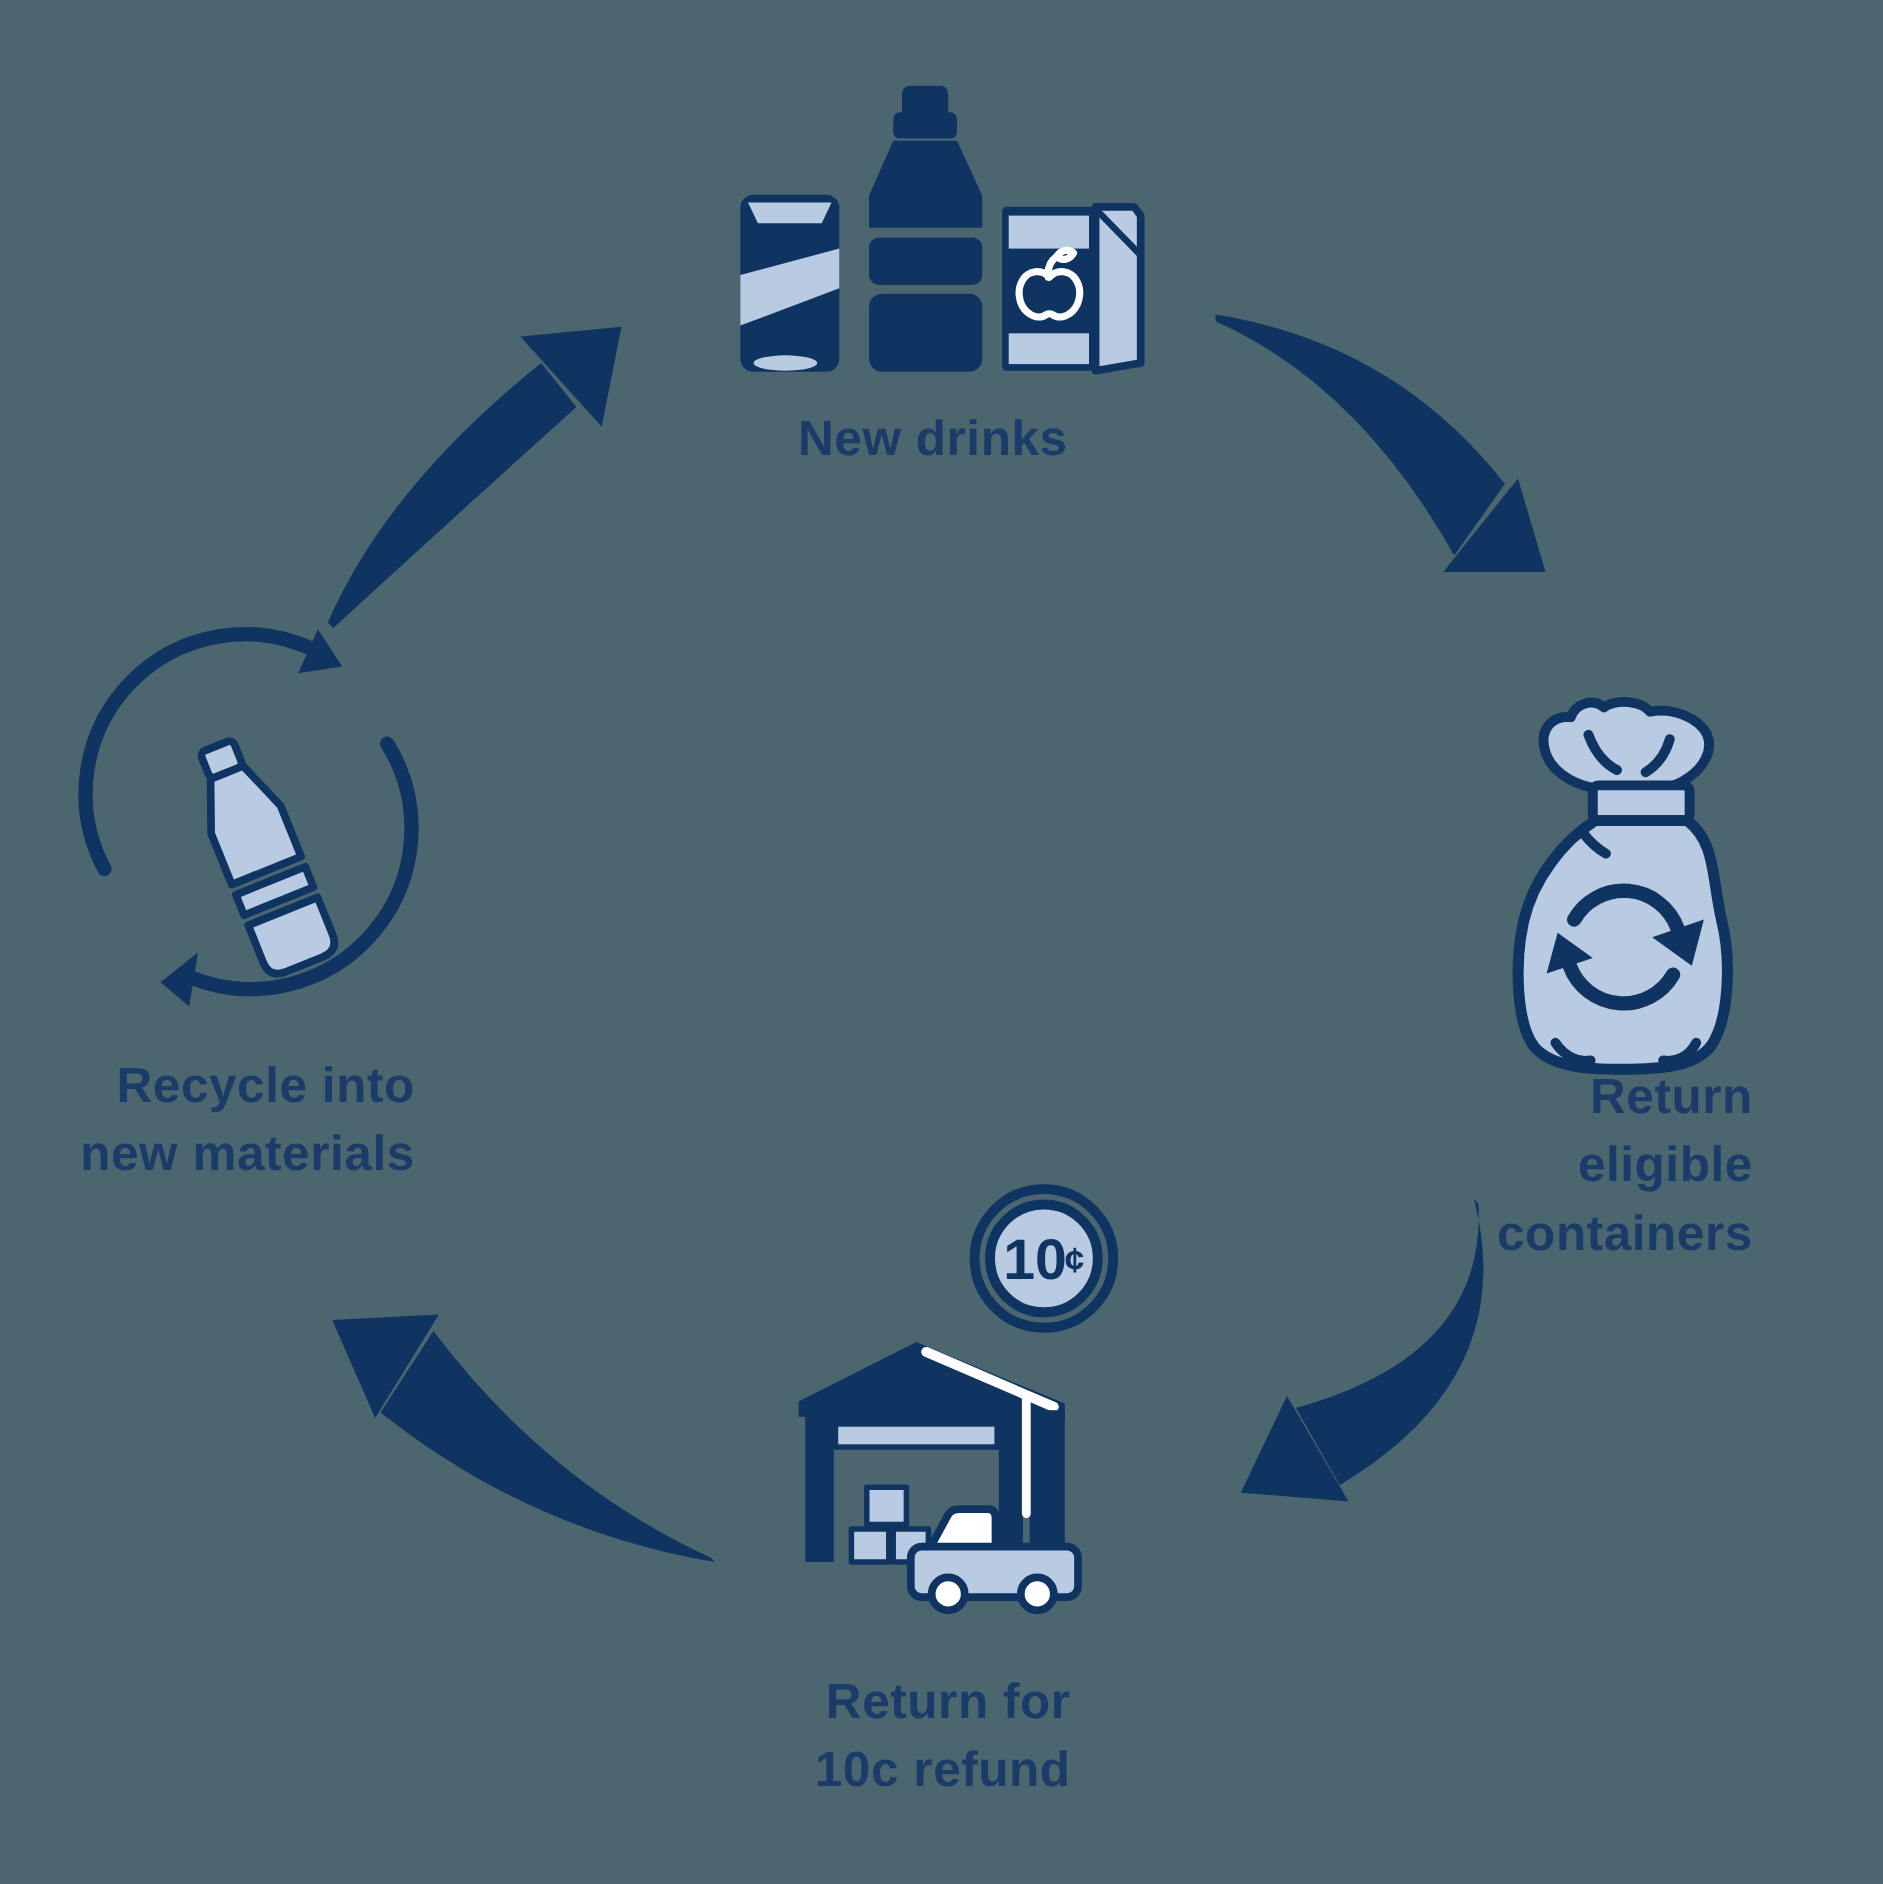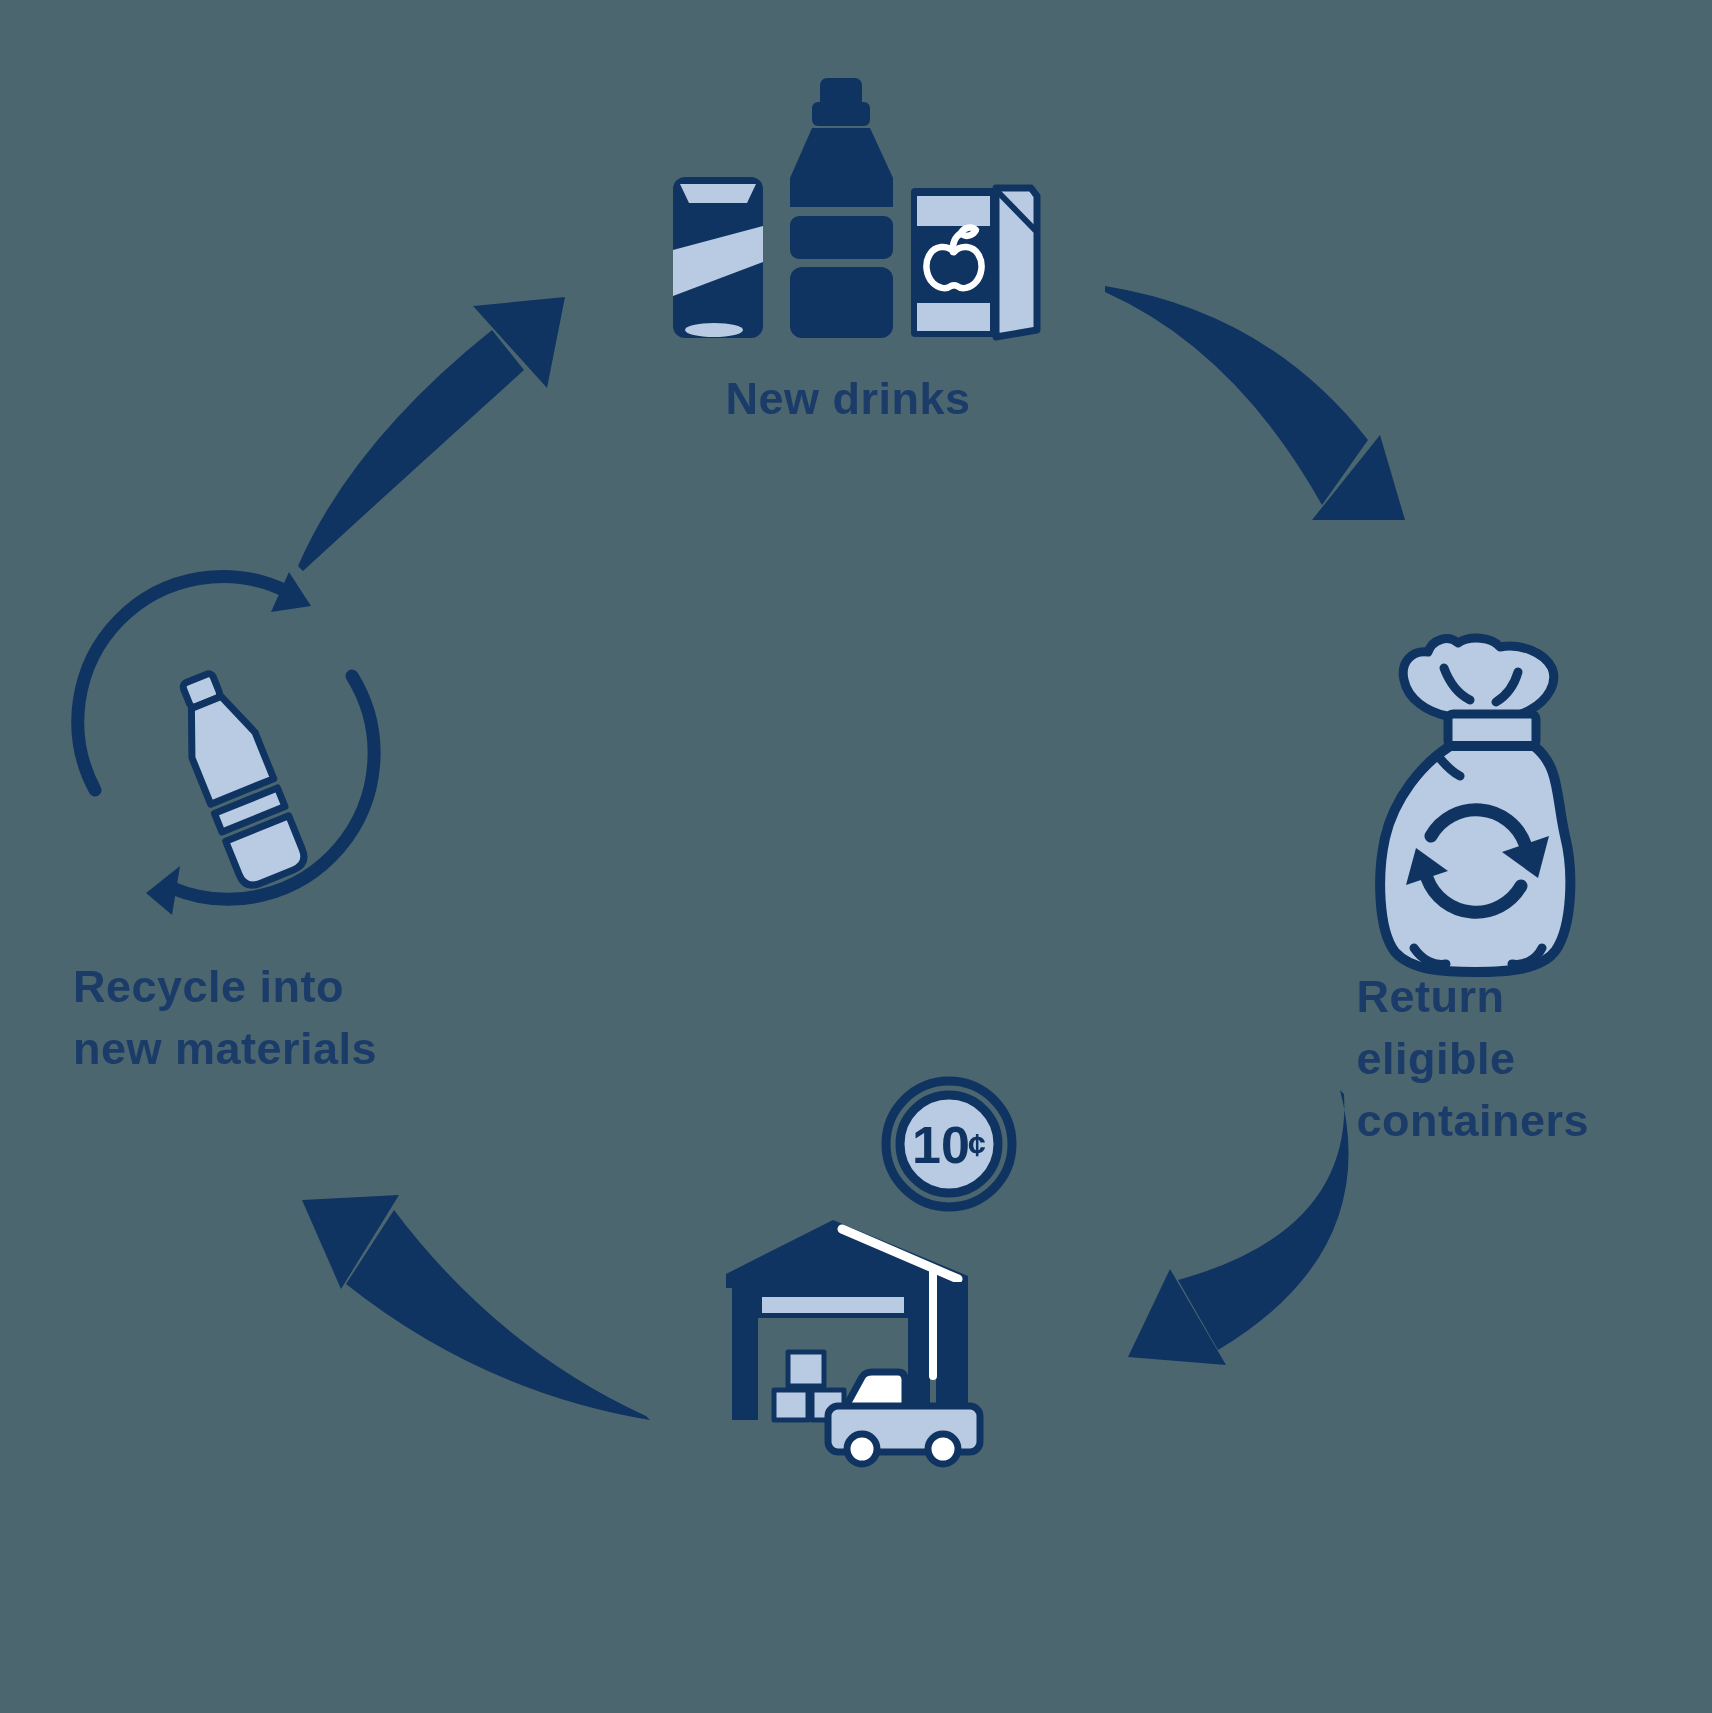--- a/index.html
+++ b/index.html
@@ -5,21 +5,21 @@
   :root{
     --bg:#4c6670; --navy:#0f3461; --lightblue:#b8cbe2; --text:#1b3c68; --white:#ffffff;
   }
   html,body{margin:0;padding:0;background:var(--bg);}
   .canvas{
     position:relative;width:1712px;height:1713px;background:var(--bg);
     overflow:hidden;font-family:"Liberation Sans",sans-serif;
   }
   svg.diagram{position:absolute;left:0;top:0;width:1712px;height:1713px;}
   .label{
-    position:absolute;transform:translateX(-50%);text-align:left;
+    position:absolute;transform:translateX(-50%);text-align:right;
     font-size:45px;line-height:1.38;font-weight:700;color:var(--text);
     white-space:pre-line;letter-spacing:0.5px;
   }
   .navy{fill:var(--navy);}
   .lb{fill:var(--lightblue);}
   .bgf{fill:var(--bg);}
   .ln{fill:none;stroke:var(--navy);stroke-linecap:round;stroke-linejoin:round;}
   .lw{fill:none;stroke:var(--white);stroke-linecap:round;stroke-linejoin:round;}
   .lb-n{fill:var(--lightblue);stroke:var(--navy);stroke-linejoin:round;}
   .w-n{fill:var(--white);stroke:var(--navy);stroke-linejoin:round;}
@@ -139,17 +139,19 @@
       </g>
     </g>
 
   </svg>
 
   <div class="label" style="left:848px;top:368px">New drinks</div>
 
   <div class="label" style="left:1475px;top:966px">Return eligible
 containers</div>
 
+  <div class="label" style="left:857px;top:1516px">Return for
+10c refund</div>
 
   <div class="label" style="left:225px;top:956px">Recycle into
 new materials</div>
 
 </div>
 
 </body></html>

